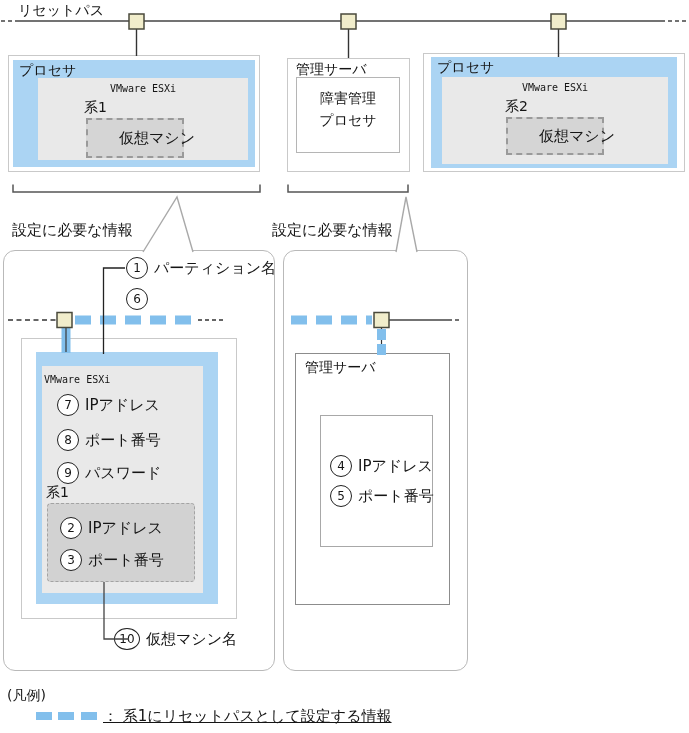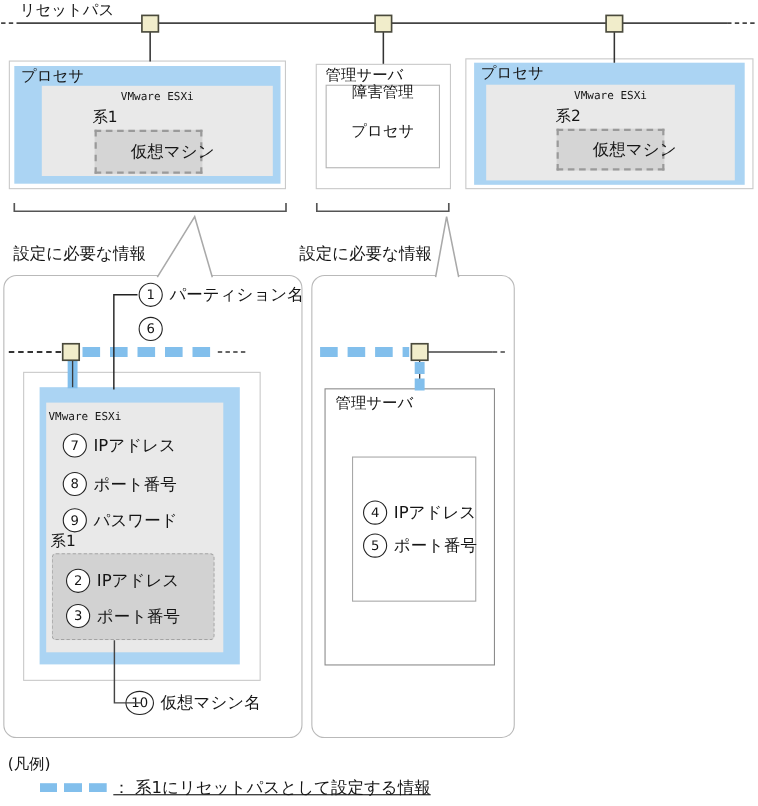--- a/index.html
+++ b/index.html
@@ -46,21 +46,21 @@
   <div class="box gray-box" style="left:38px;top:78px;width:210px;height:82px;"></div>
   <div class="txt mono ctr" style="left:38px;top:81px;width:210px;">VMware ESXi</div>
   <div class="txt jp14" style="left:84px;top:99px;">系1</div>
   <div class="box vm-dashed" style="left:86px;top:118px;width:98px;height:40px;">
     <span class="jp15">仮想マシン</span>
   </div>
 
   <div class="box outer-box" style="left:287px;top:58px;width:123px;height:114px;"></div>
   <div class="txt jp14" style="left:296px;top:61px;">管理サーバ</div>
   <div class="box inner-thin" style="left:296px;top:77px;width:104px;height:76px;"></div>
-  <div class="txt jp14" style="left:296px;top:76px;width:104px;text-align:center;">障害管理</div>
+  <div class="txt jp14" style="left:296px;top:90px;width:104px;text-align:center;">障害管理</div>
   <div class="txt jp14" style="left:296px;top:112px;width:104px;text-align:center;">プロセサ</div>
 
   <div class="box outer-box" style="left:423px;top:53px;width:262px;height:119px;"></div>
   <div class="box blue-box" style="left:431px;top:57px;width:246px;height:111px;"></div>
   <div class="txt jp14" style="left:437px;top:59px;">プロセサ</div>
   <div class="box gray-box" style="left:442px;top:77px;width:226px;height:87px;"></div>
   <div class="txt mono ctr" style="left:442px;top:80px;width:226px;">VMware ESXi</div>
   <div class="txt jp14" style="left:505px;top:98px;">系2</div>
   <div class="box vm-dashed" style="left:506px;top:117px;width:98px;height:38px;">
     <span class="jp15">仮想マシン</span>

